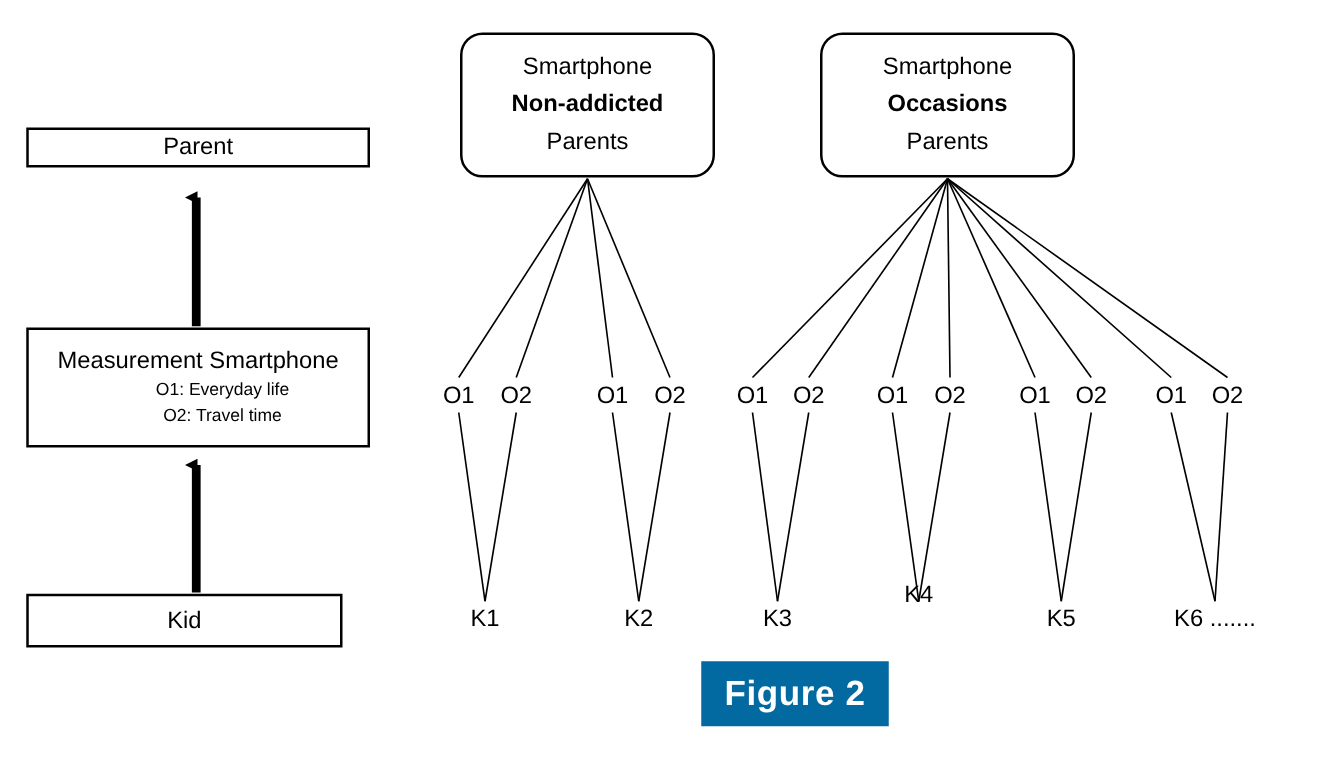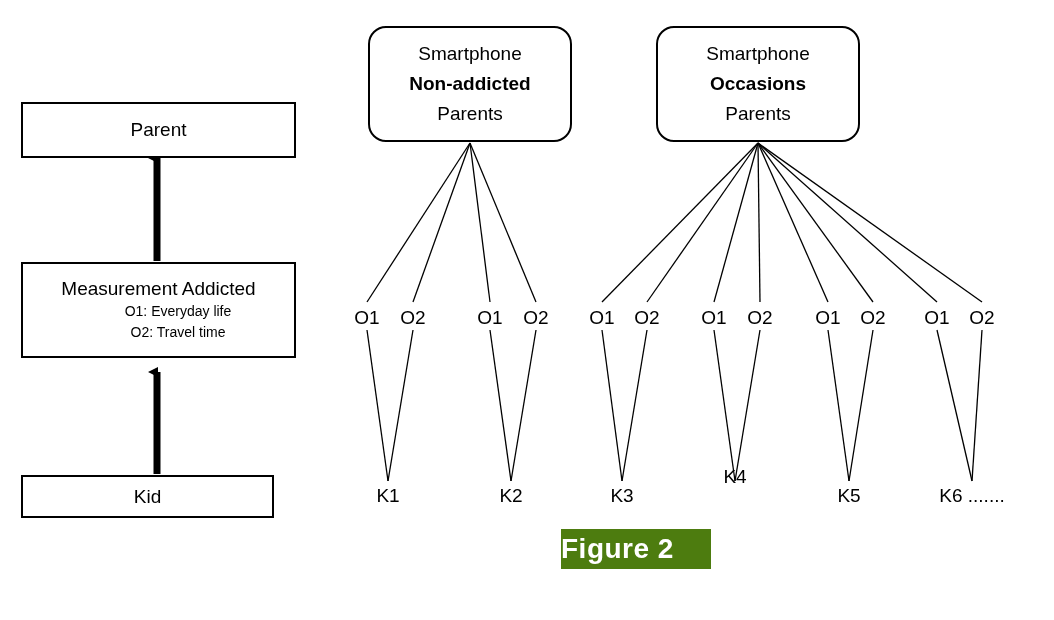--- a/index.html
+++ b/index.html
@@ -18,21 +18,21 @@
     border:2px solid #000;
     background:#fff;
     display:flex;
     flex-direction:column;
     align-items:center;
     justify-content:center;
     text-align:center;
   }
   .lbox-title{font-size:19px;line-height:24px;white-space:nowrap;}
   .lbox-sub{font-size:14px;line-height:21px;white-space:nowrap;margin-left:39px;}
-  #box-parent{left:21px;top:102px;width:275px;height:56px;}
+  #box-parent{left:21px;top:102px;width:275px;height:32px;}
   #box-occasions{left:21px;top:262px;width:275px;height:96px;}
   #box-kid{left:21px;top:475px;width:253px;height:43px;}
 
   
   .gbox{
     position:absolute;
     box-sizing:border-box;
     border:2px solid #000;
     border-radius:18px;
     background:#fff;
@@ -56,23 +56,23 @@
     white-space:nowrap;
     transform:translate(-50%,-50%);
     background:transparent;
     text-align:center;
   }
   .olabel{font-size:19px;}
   .klabel{font-size:19px;}
 
   
   #figure-caption{
-    position:absolute;left:561px;top:529px;width:150px;height:40px;
-    background:#4d7c0f;color:#fff;
-    display:flex;align-items:center;
+    position:absolute;left:561px;top:529px;width:150px;height:52px;
+    background:#0369a1;color:#fff;
+    display:flex;align-items:center;justify-content:center;
     font-size:28px;font-weight:bold;letter-spacing:.5px;
   }
 </style>
 </head>
 <body>
 
 <div id="stage">
 
   <svg class="layer" viewBox="0 0 1054 620" xmlns="http://www.w3.org/2000/svg">
     <defs>
@@ -114,21 +114,21 @@
         <line x1="758" y1="143" x2="982" y2="302"></line>
         <line x1="982" y1="330" x2="972" y2="481"></line>
       </g>
   </svg>
 
   <div class="lbox" id="box-parent">
     <div class="lbox-title">Parent</div>
   </div>
 
   <div class="lbox" id="box-occasions">
-    <div class="lbox-title">Measurement Addicted</div>
+    <div class="lbox-title">Measurement Smartphone</div>
     <div class="lbox-sub">O1: Everyday life</div>
     <div class="lbox-sub">O2: Travel time</div>
   </div>
 
   <div class="lbox" id="box-kid">
     <div class="lbox-title">Kid</div>
   </div>
 
   <div class="gbox" id="group-nonaddicted">
     <div class="l1">Smartphone</div>

